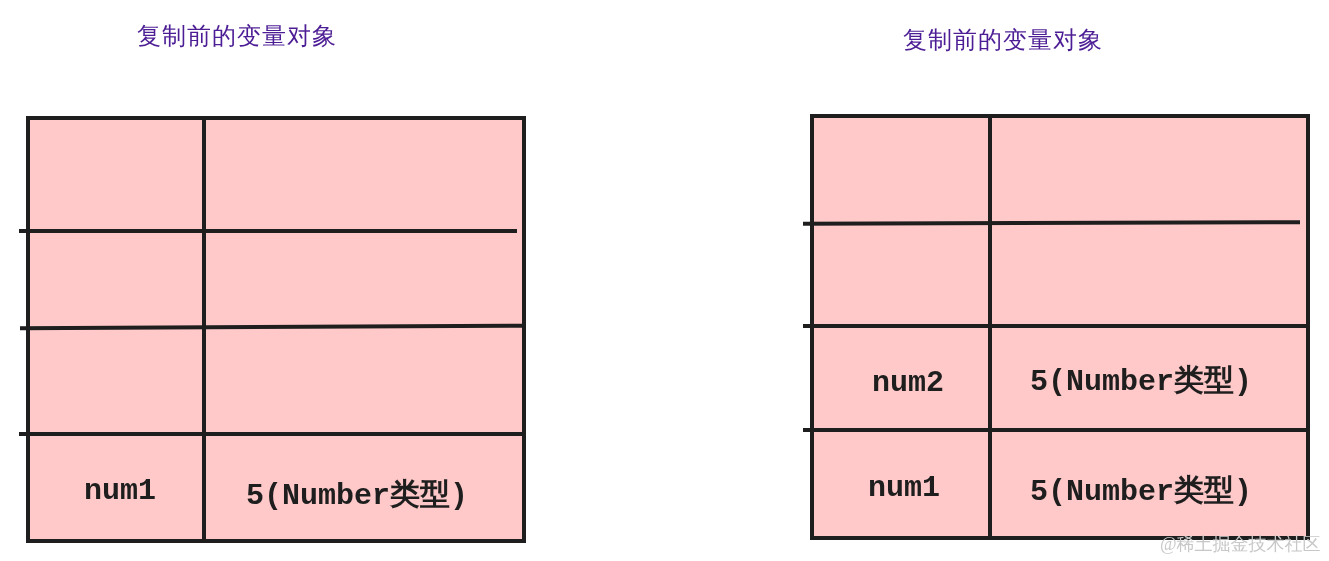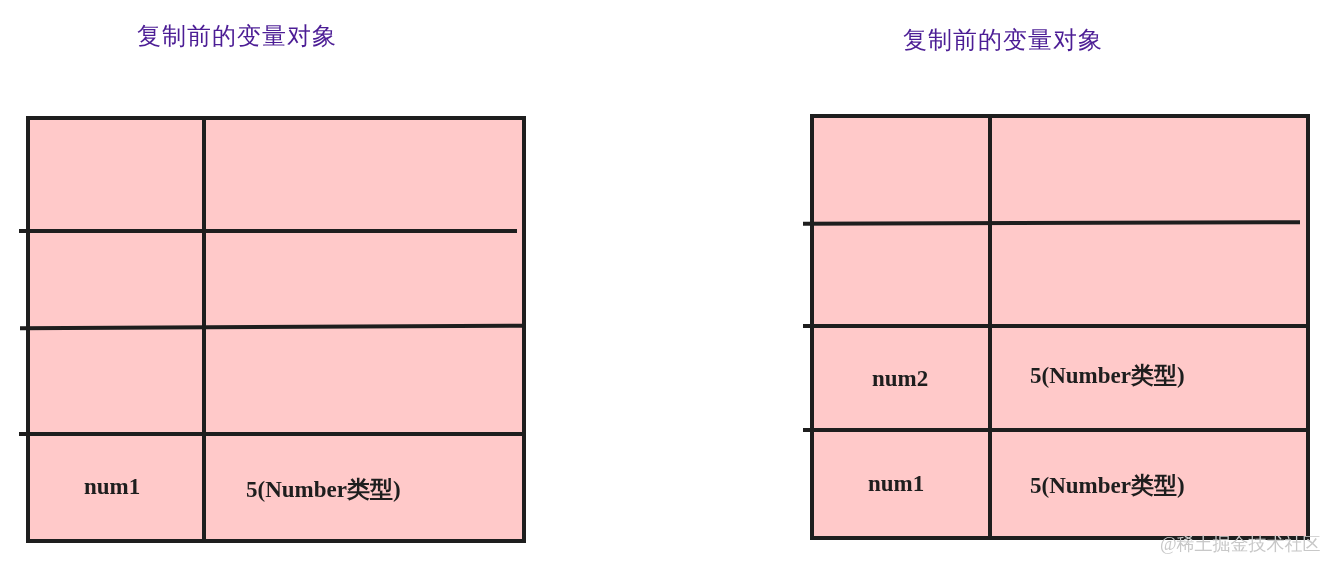--- a/index.html
+++ b/index.html
@@ -3,22 +3,22 @@
 <meta charset="utf-8">
 <style>
   html, body { margin: 0; padding: 0; background: #ffffff; }
   body { width: 1329px; height: 561px; position: relative; overflow: hidden;
          font-family: "DejaVu Sans", sans-serif; color: #1e1e1e; }
   .title { position: absolute; font-size: 24px; color: #4c1d95; letter-spacing: 1px;
            font-family: Liberation Serif, serif; }
   .grid { position: absolute; background: #ffc9c9; border: 4px solid #1e1e1e; box-sizing: border-box; }
   .hline { position: absolute; height: 4px; background: #1e1e1e; }
   .vline { position: absolute; width: 4px; background: #1e1e1e; }
-  .cell-text { position: absolute; font-size: 23px; color: #1e1e1e; white-space: nowrap;
-               font-family: Liberation Serif, serif; font-weight: bold; }
+  .cell-text { position: absolute; font-size: 30px; color: #1e1e1e; white-space: nowrap;
+               font-family: Liberation Mono, monospace; font-weight: bold; }
   .watermark { position: absolute; left: 1160px; top: 532px; font-size: 18px; color: #c8c8c8;
                font-family: Liberation Serif, serif; }
 </style>
 </head>
 <body>
 
 <div class="title" style="left:137px; top:20px;">复制前的变量对象</div>
 
 <div class="grid" style="left:26px; top:116px; width:500px; height:427px;"></div>
 <div class="vline" style="left:202px; top:116px; height:427px;"></div>

